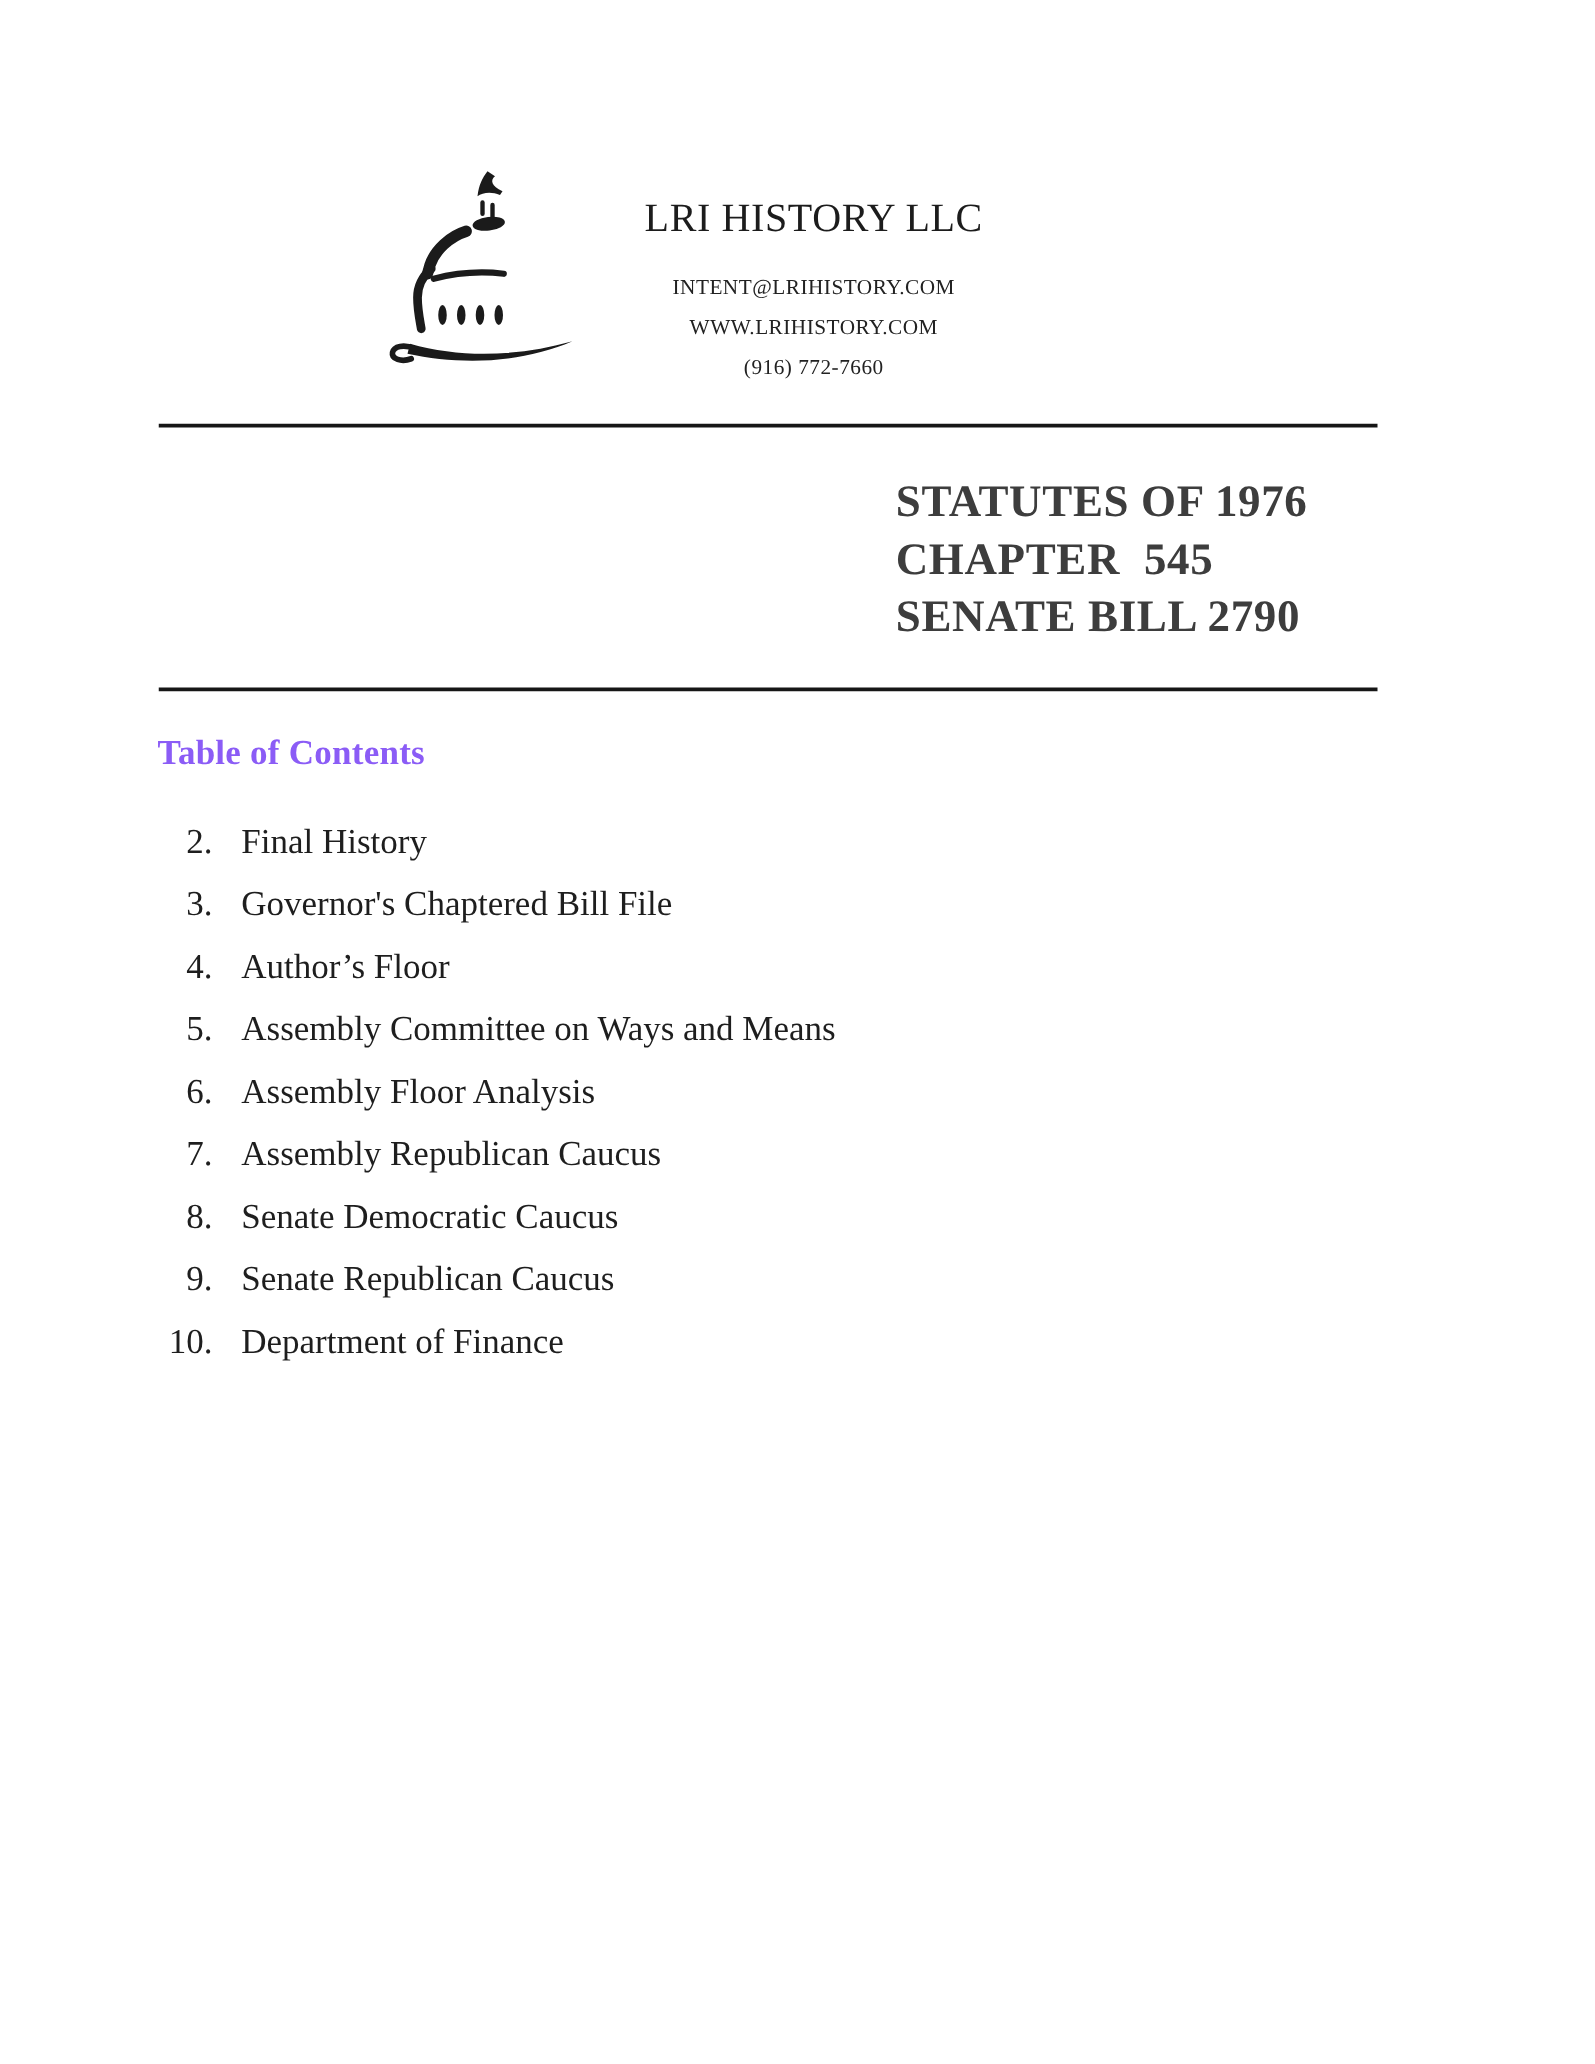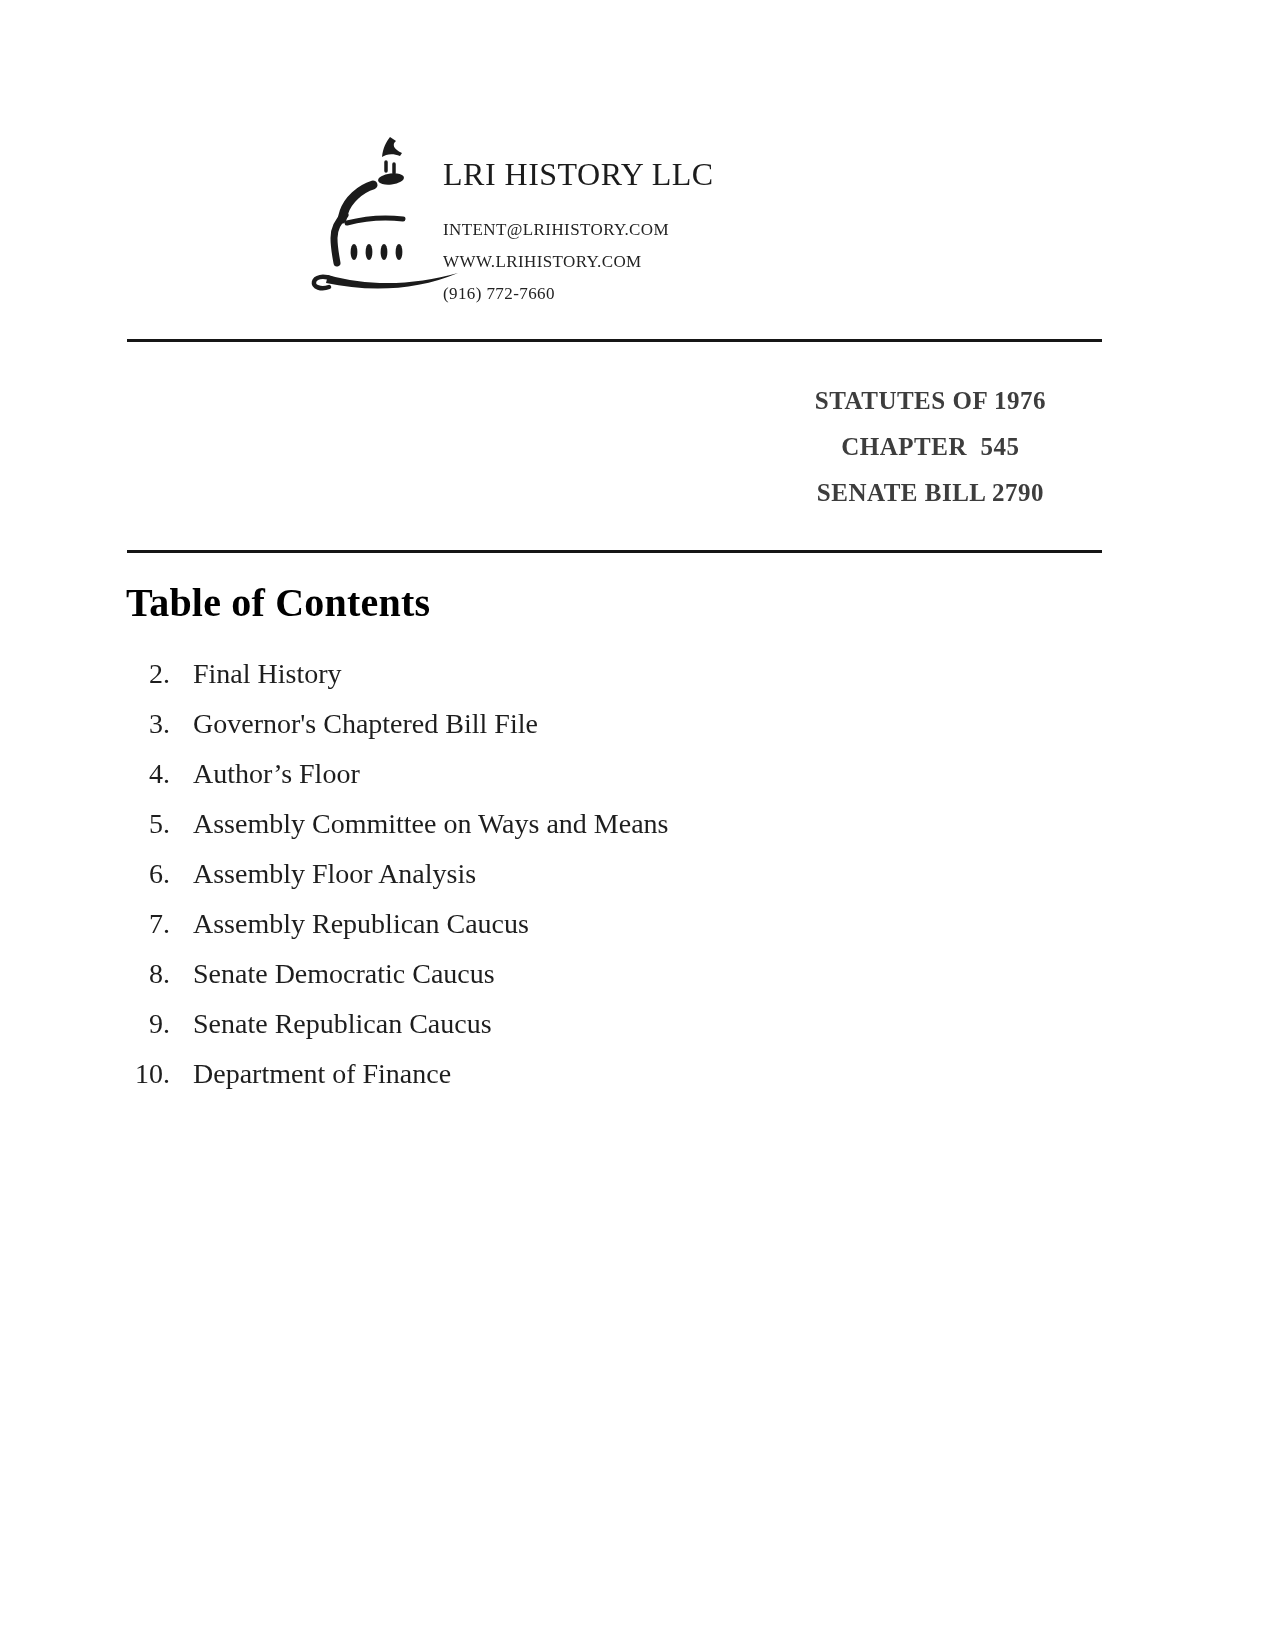--- a/index.html
+++ b/index.html
@@ -23,23 +23,24 @@
     position: absolute;
     left: 290px;
     top: 123px;
     width: 185px;
     height: 172px;
   }
 
   
   .letterhead {
     position: absolute;
-    left: 443px;
+    left: 473px;
     top: 156px;
     width: 356px;
+    text-align: center;
   }
   .company-name {
     font-size: 32px;
     line-height: 36px;
     letter-spacing: 0.5px;
     color: #1c1c1c;
     white-space: nowrap;
   }
   .contact-line {
     font-size: 17px;
@@ -60,39 +61,39 @@
     background: #161616;
   }
   .rule-top { top: 339px; }
   .rule-bottom { top: 550px; }
 
   
   .title-block {
     position: absolute;
     right: 230px;
     top: 378px;
-    text-align: center;
+    text-align: left;
     font-weight: 700;
-    font-size: 25px;
+    font-size: 36px;
     line-height: 46px;
     letter-spacing: 0.5px;
     color: #3d3d3d;
   }
   .title-block div { white-space: pre; }
 
   
   .toc-heading {
     position: absolute;
     left: 126px;
     top: 585px;
     margin: 0;
-    font-size: 40px;
+    font-size: 28px;
     line-height: 36px;
     font-weight: 700;
-    color: #000000;
+    color: #8b5cf6;
     letter-spacing: 0.2px;
   }
   .toc-list {
     position: absolute;
     left: 126px;
     top: 649px;
     margin: 0;
     padding: 0;
     list-style: none;
     font-size: 28px;

